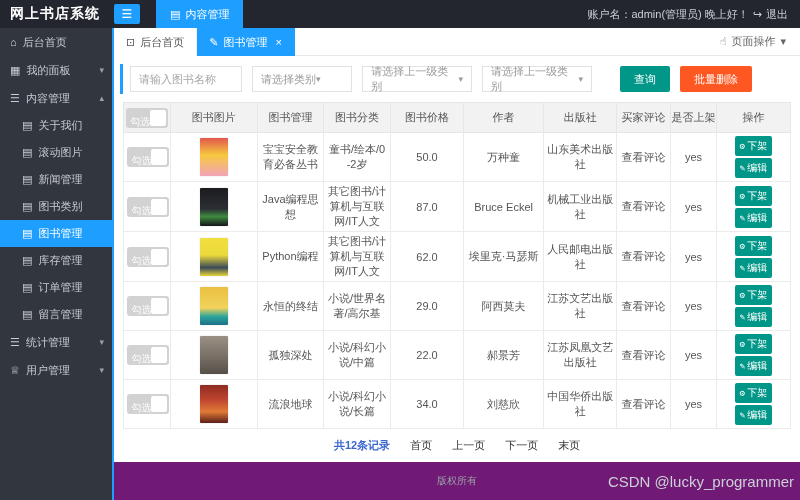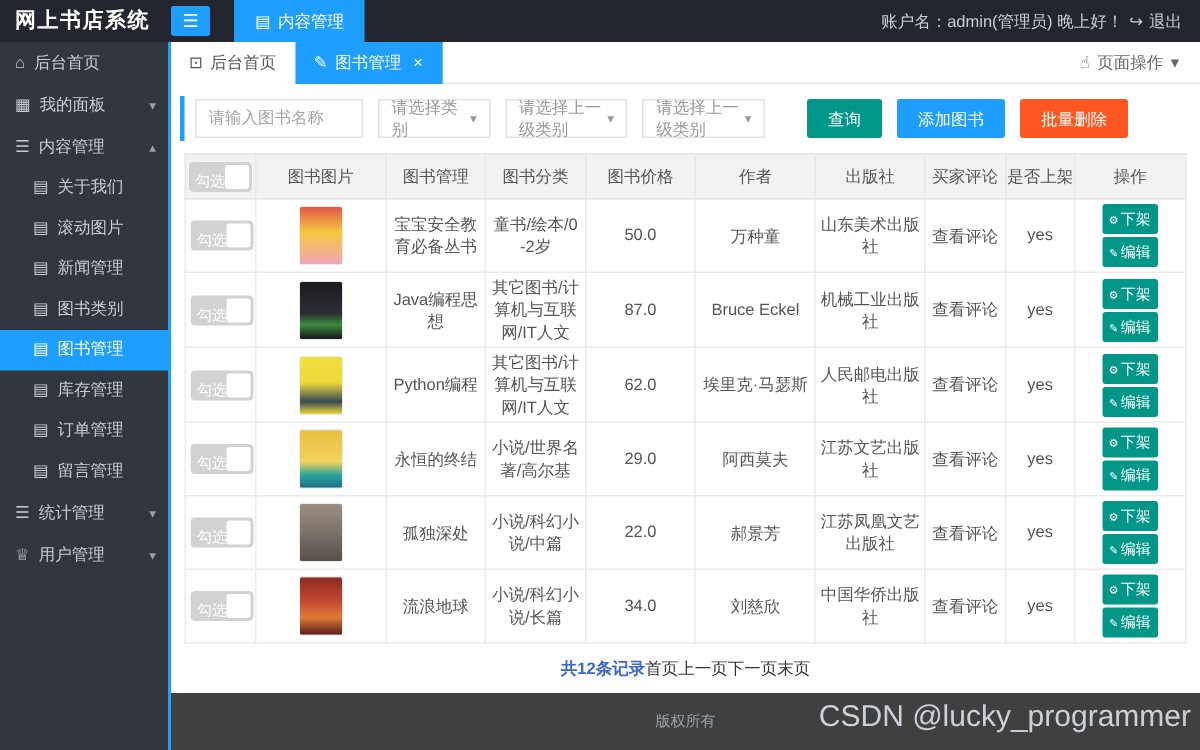--- a/index.html
+++ b/index.html
@@ -53,27 +53,27 @@
   .cover { width:28px; height:38px; margin:0 auto; border-radius:1px; box-shadow:0 0 1px rgba(0,0,0,.4); }
 
   .switch { position:relative; display:inline-block; width:42px; height:20px; background:#d2d2d2; border-radius:3px; vertical-align:middle; cursor:pointer; }
   .sw-label { position:absolute; left:4px; top:4px; line-height:20px; font-size:10px; color:#fff; }
   .sw-knob { position:absolute; right:2px; top:2px; width:16px; height:16px; background:#fff; border-radius:2px; }
 
   .act { background:#009688; color:#fff; border:none; border-radius:2px; font-size:10px; padding:3px 5px; margin:1px 2px; cursor:pointer; white-space:nowrap;font-family:Liberation Mono, monospace; }
   .act .bicon { font-size:9px; margin-right:2px; }
 
   
-  .pagination { display:flex; justify-content:center; font-size:11px; color:#333; padding:9px 0; align-items:center; }
+  .pagination { display:flex; justify-content:center; gap:20px; font-size:11px; color:#333; padding:9px 0; align-items:center; }
   .pg-total { color:#3A66D1; font-weight:bold; }
   .pg-link { cursor:pointer; color:#333; }
 
   
-  .footer-band { position:absolute; left:0; right:0; bottom:0; height:38px; background:#404040; display:flex; align-items:center; justify-content:center; font-size:10px; color:#9aa0a6; }
-  .watermark { position:absolute; right:6px; bottom:10px; font-size:20px; color:#ccd0d8; z-index:5; }
+  .footer-band { position:absolute; left:0; right:0; bottom:0; height:38px; background:#701a75; display:flex; align-items:center; justify-content:center; font-size:10px; color:#9aa0a6; }
+  .watermark { position:absolute; right:6px; bottom:10px; font-size:15px; color:#ccd0d8; z-index:5; }
 </style>
 </head>
 <body>
 
 <div class="topbar">
   <div class="brand">网上书店系统</div>
   <button class="hamburger-btn">☰</button>
   <div class="top-menu">
     <span class="icon">▤</span>
     <span>内容管理</span>
@@ -176,21 +176,20 @@
       </div>
       <div class="f-select wide">
         <span>请选择上一级类别</span>
         <span class="caret">▾</span>
       </div>
       <div class="f-select wide">
         <span>请选择上一级类别</span>
         <span class="caret">▾</span>
       </div>
       <button class="btn btn-search">查询</button>
-      <button class="btn btn-add">添加图书</button>
       <button class="btn btn-del">批量删除</button>
     </div>
 
     <table>
       <colgroup>
         <col style="width:7%">
           <col style="width:13%">
           <col style="width:10%">
           <col style="width:10%">
           <col style="width:11%">

